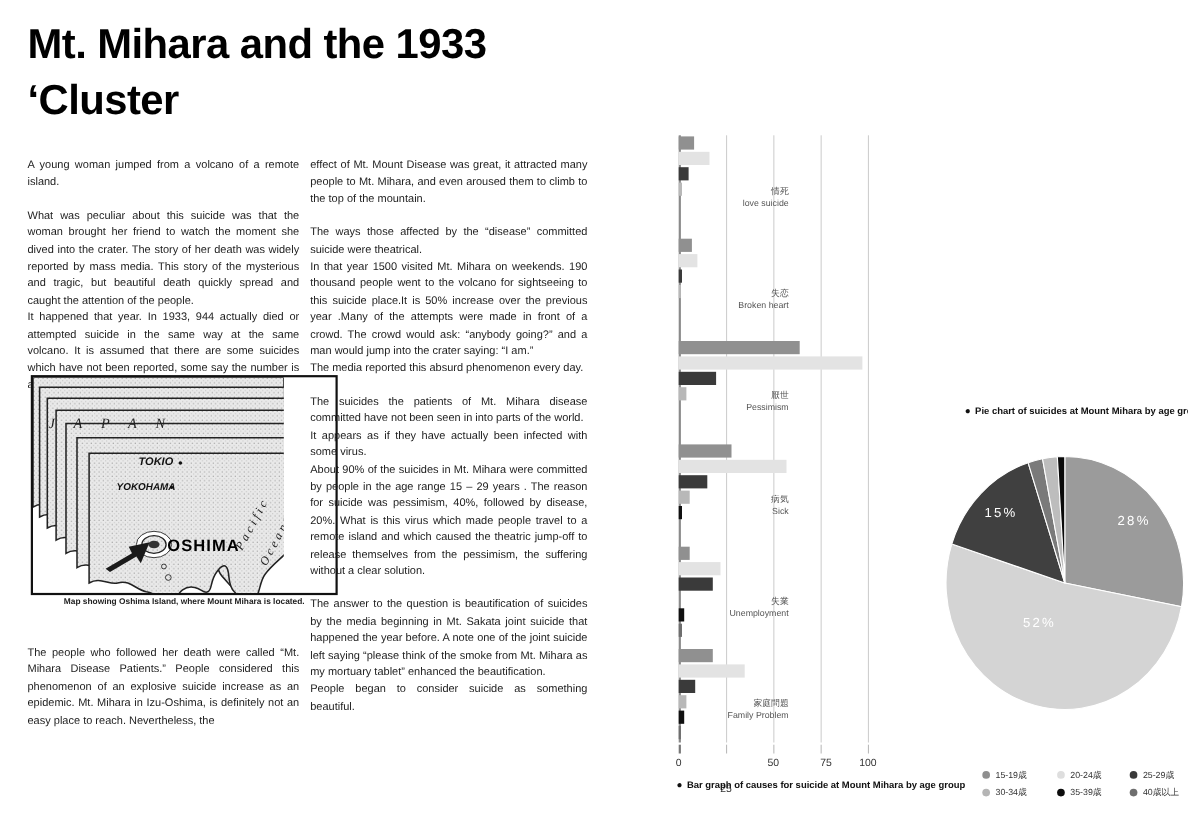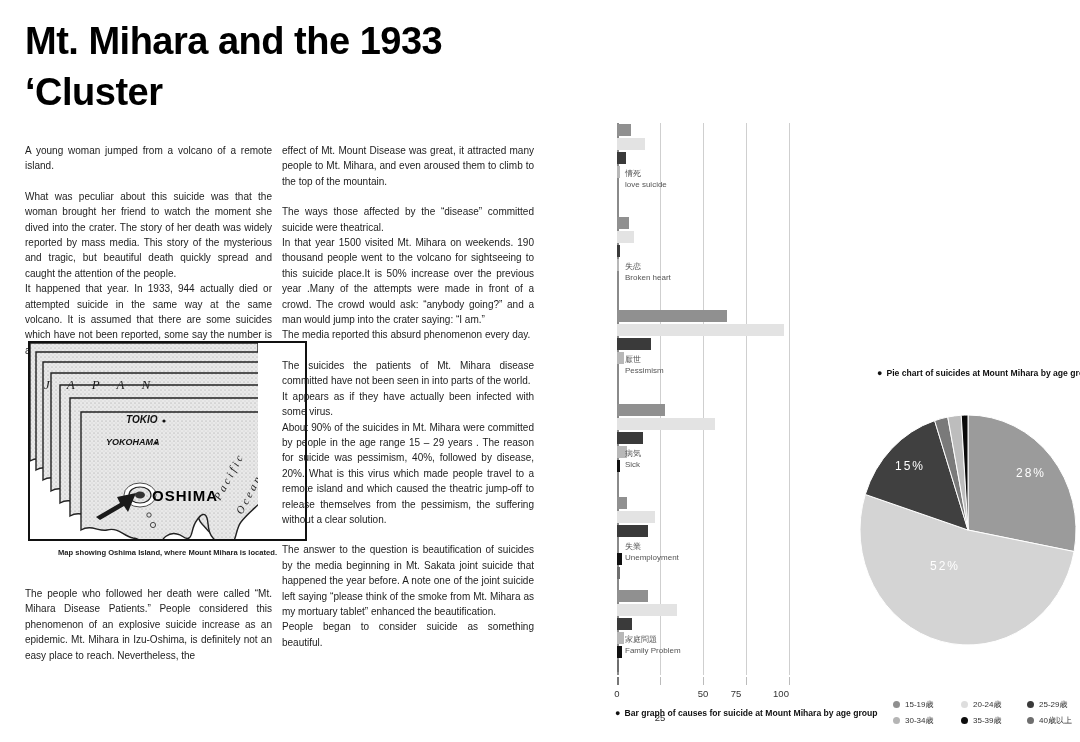--- a/index.html
+++ b/index.html
@@ -11,33 +11,33 @@
   .col{width:247px;}
   .col p{margin:0;font-size:10px;line-height:15.4px;text-align:justify;color:#1c1c1c;}
   .col p.gap{margin-bottom:15px;}
   .left-col{left:25px;top:143px;}
   .left-bottom{left:25px;top:586px;}
   .mid-col{left:282px;top:143px;width:252px;}
 
   
   .map-fig{left:28px;top:341px;width:279px;}
   .map-frame{border:2px solid #111;background:#fff;line-height:0;}
-  .map-caption{margin-top:7px;font-size:7.6px;font-weight:bold;text-align:center;color:#222;line-height:10px;}
+  .map-caption{margin-top:1px;font-size:7.6px;font-weight:bold;text-align:center;color:#222;line-height:10px;}
 
   
   .barchart{left:617px;top:123px;width:200px;height:580px;}
   .plot{position:relative;width:172px;height:552px;}
   .gridline{position:absolute;top:0;bottom:0;width:1px;background:#cfcfcf;}
   .gridline.axis{width:2px;background:#8a8a8a;}
   .bar-groups{position:absolute;left:0;top:0;width:100%;height:100%;
               display:flex;flex-direction:column;justify-content:space-between;padding:1px 0;box-sizing:border-box;}
   .bar-group{position:relative;height:84px;}
   .bar-slot{height:12px;margin-bottom:2px;}
   .bar-rect{height:12px;}
-  .bar-label{position:absolute;left:8px;top:44px;width:92px;text-align:left;
+  .bar-label{position:absolute;left:8px;top:44px;width:92px;text-align:right;
              font-size:8px;line-height:11px;color:#555;}
   .xaxis{position:relative;width:172px;height:30px;}
   .tickmark{position:absolute;top:2px;width:1px;height:8px;background:#bbb;}
   .tickmark.axis{width:2px;background:#777;}
   .ticklabel{position:absolute;top:13px;width:30px;margin-left:-15px;text-align:center;
              font-size:9.5px;color:#333;}
 
   .chart-caption{font-size:8.6px;font-weight:bold;color:#111;white-space:nowrap;}
   .chart-caption .bullet{font-size:9px;margin-right:4px;}
   .bar-caption{left:615px;top:708px;}
@@ -295,23 +295,23 @@
         </div>
       </div>
     <div class="xaxis" id="bar-xaxis">
         <div class="tickmark axis" style="left: 0px;"></div>
         <div class="ticklabel" style="left: 0px;">0</div>
         <div class="tickmark" style="left: 43px;"></div>
         <div class="ticklabel" style="left: 43px; margin-top: 24px;">25</div>
         <div class="tickmark" style="left: 86px;"></div>
         <div class="ticklabel" style="left: 86px;">50</div>
         <div class="tickmark" style="left: 129px;"></div>
-        <div class="ticklabel" style="left: 119px;">75</div>
+        <div class="ticklabel" style="left: 134px;">75</div>
         <div class="tickmark" style="left: 172px;"></div>
-        <div class="ticklabel" style="left: 164px;">100</div>
+        <div class="ticklabel" style="left: 172px;">100</div>
       </div>
   </div>
   <div class="abs chart-caption bar-caption">
     <span class="bullet">●</span><span>Bar graph of causes for suicide at Mount Mihara by age group</span>
   </div>
 
   <div class="abs legend" id="legend">
       <div class="legend-item">
         <span class="legend-dot" style="background: rgb(143, 143, 143);"></span>
         <span>15-19歳</span>

